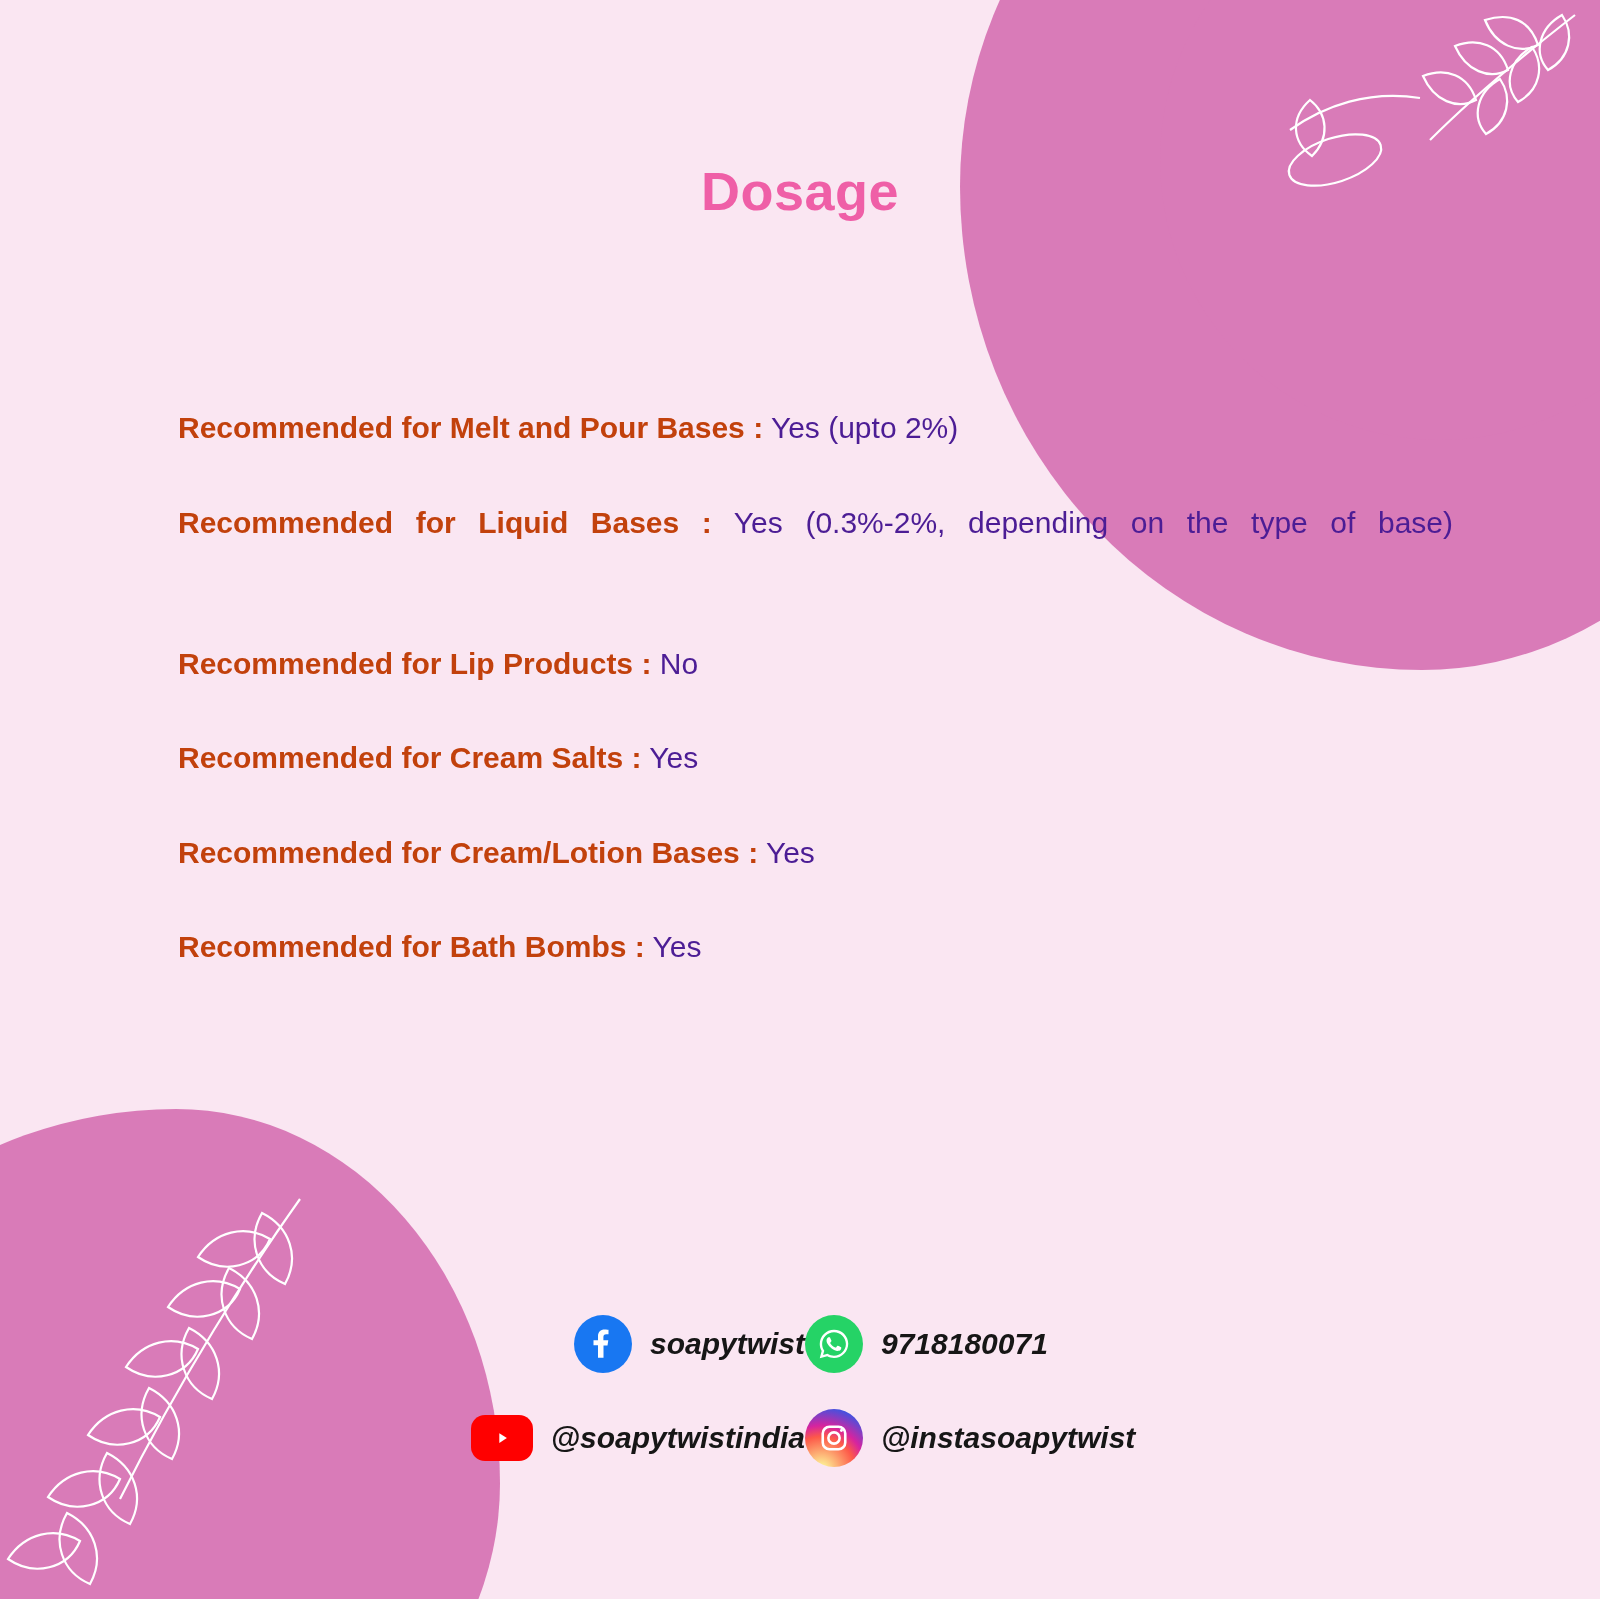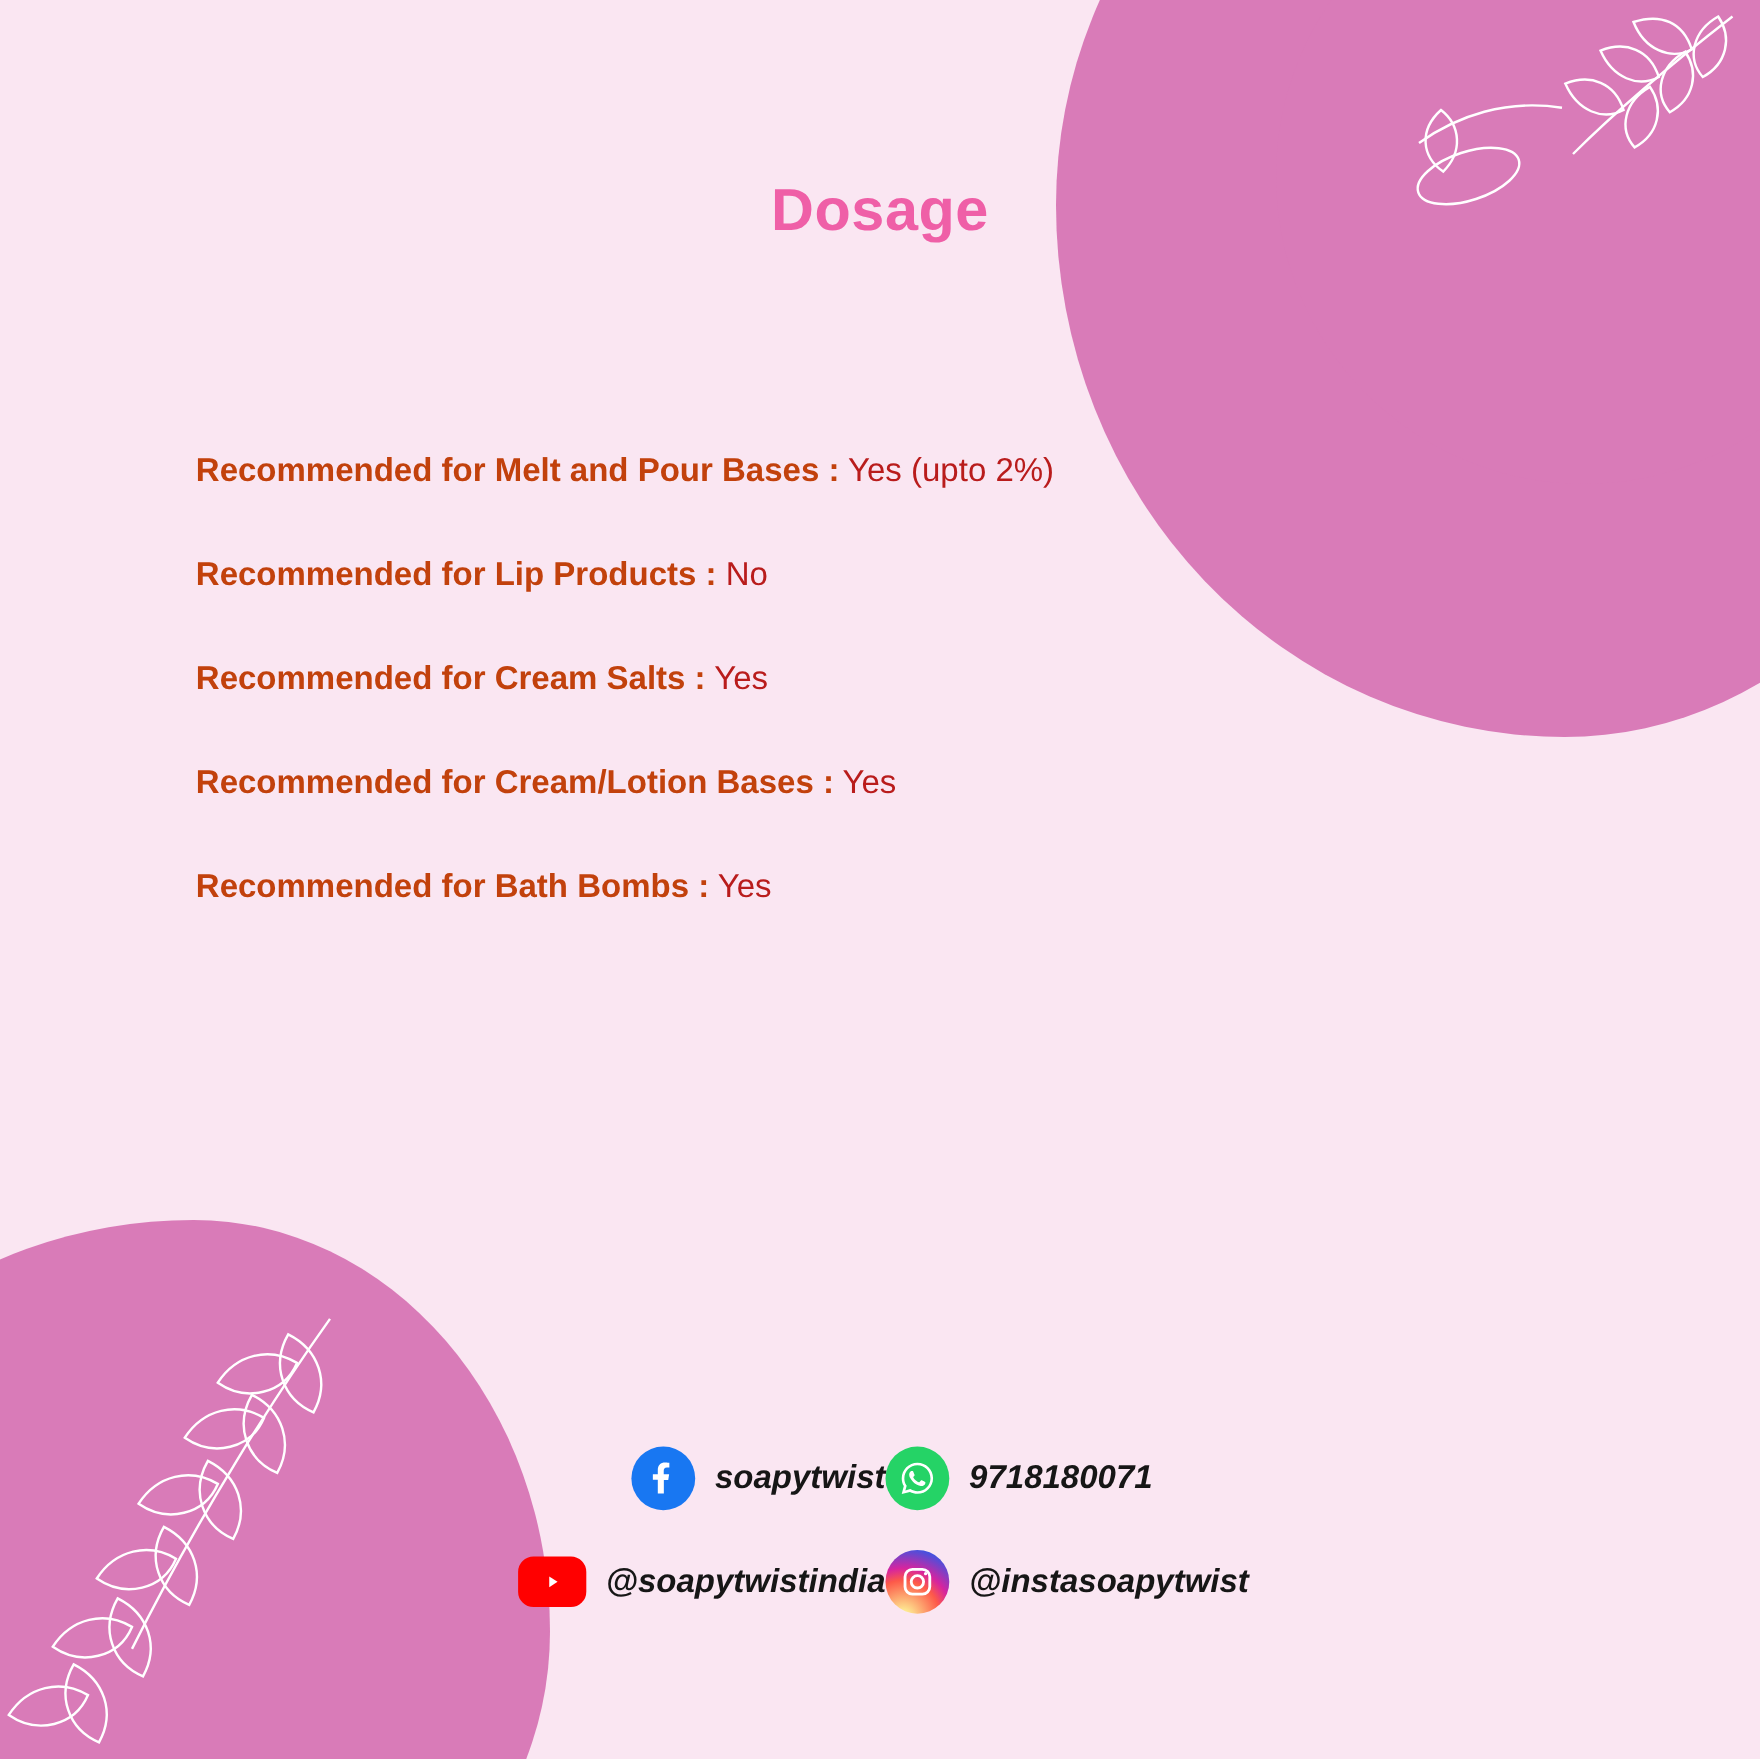--- a/index.html
+++ b/index.html
@@ -91,21 +91,21 @@
     text-align: justify;
     text-justify: inter-word;
   }
   .row:last-child { margin-bottom: 0; }
   .row .lbl {
     font-weight: bold;
     color: #c2410c;
   }
   .row .val {
     font-weight: normal;
-    color: #b91c1c;
+    color: #4c1d95;
   }
   .row.justified {
     text-align: justify;
   }
   .row.justified::after {
     content: "";
     display: inline-block;
     width: 100%;
   }
 
@@ -190,20 +190,24 @@
 </svg>
 
 <div class="content">
   <h1 class="page-title">Dosage</h1>
 
   <div class="list">
     <p class="row">
       <span class="lbl">Recommended for Melt and Pour Bases :</span>
       <span class="val">Yes (upto 2%)</span>
     </p>
+    <p class="row justified">
+      <span class="lbl">Recommended for Liquid Bases :</span>
+      <span class="val">Yes (0.3%-2%, depending on the type of base)</span>
+    </p>
     <p class="row">
       <span class="lbl">Recommended for Lip Products :</span>
       <span class="val">No</span>
     </p>
     <p class="row">
       <span class="lbl">Recommended for Cream Salts :</span>
       <span class="val">Yes</span>
     </p>
     <p class="row">
       <span class="lbl">Recommended for Cream/Lotion Bases :</span>

